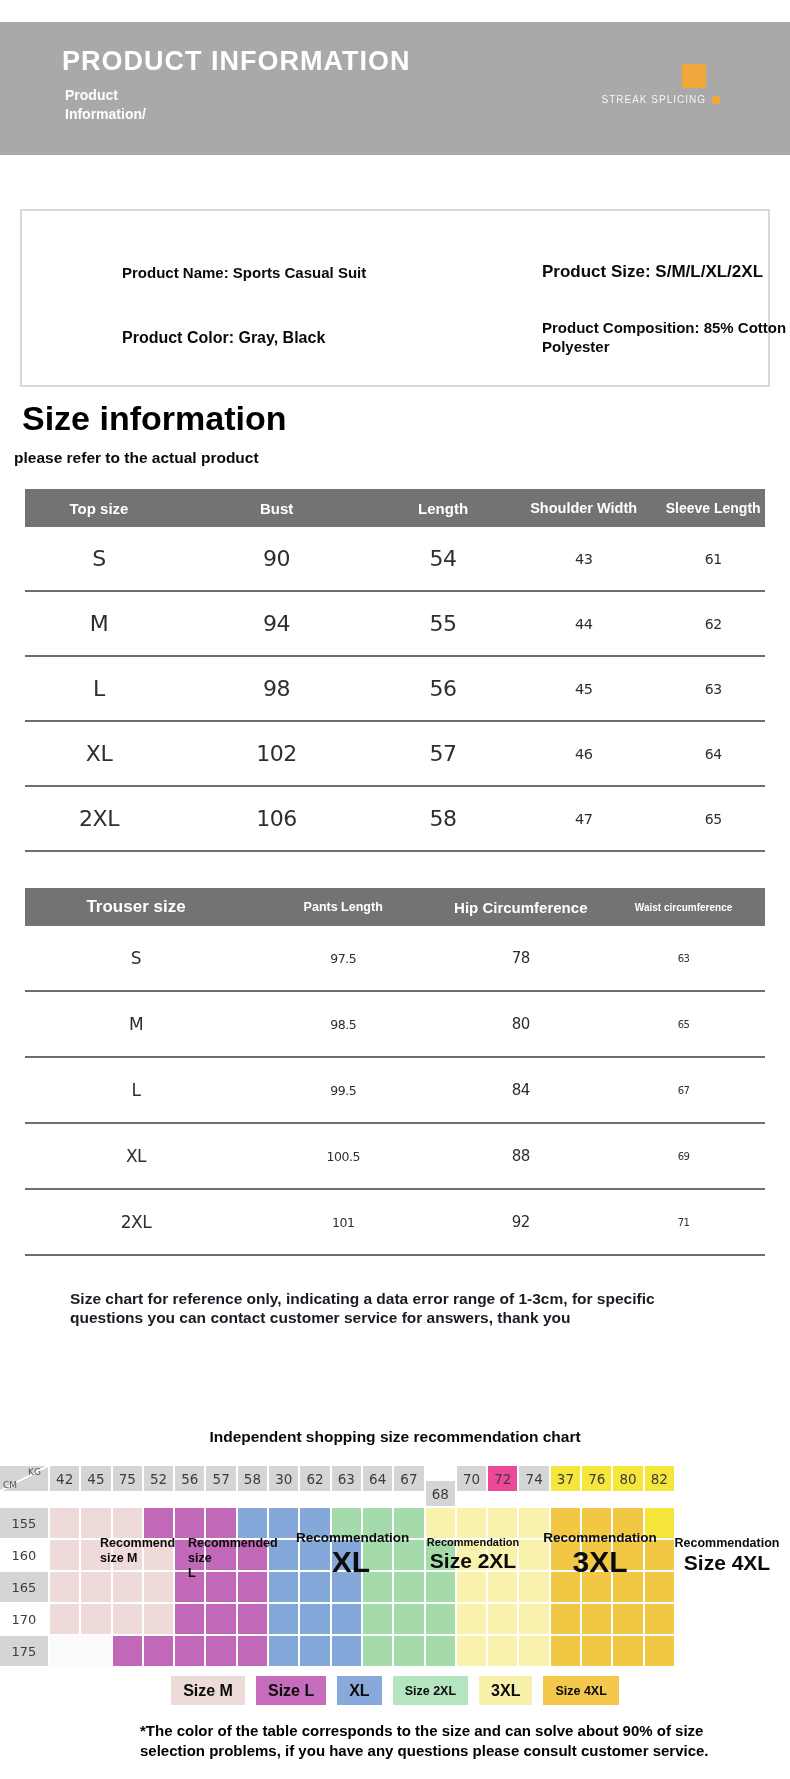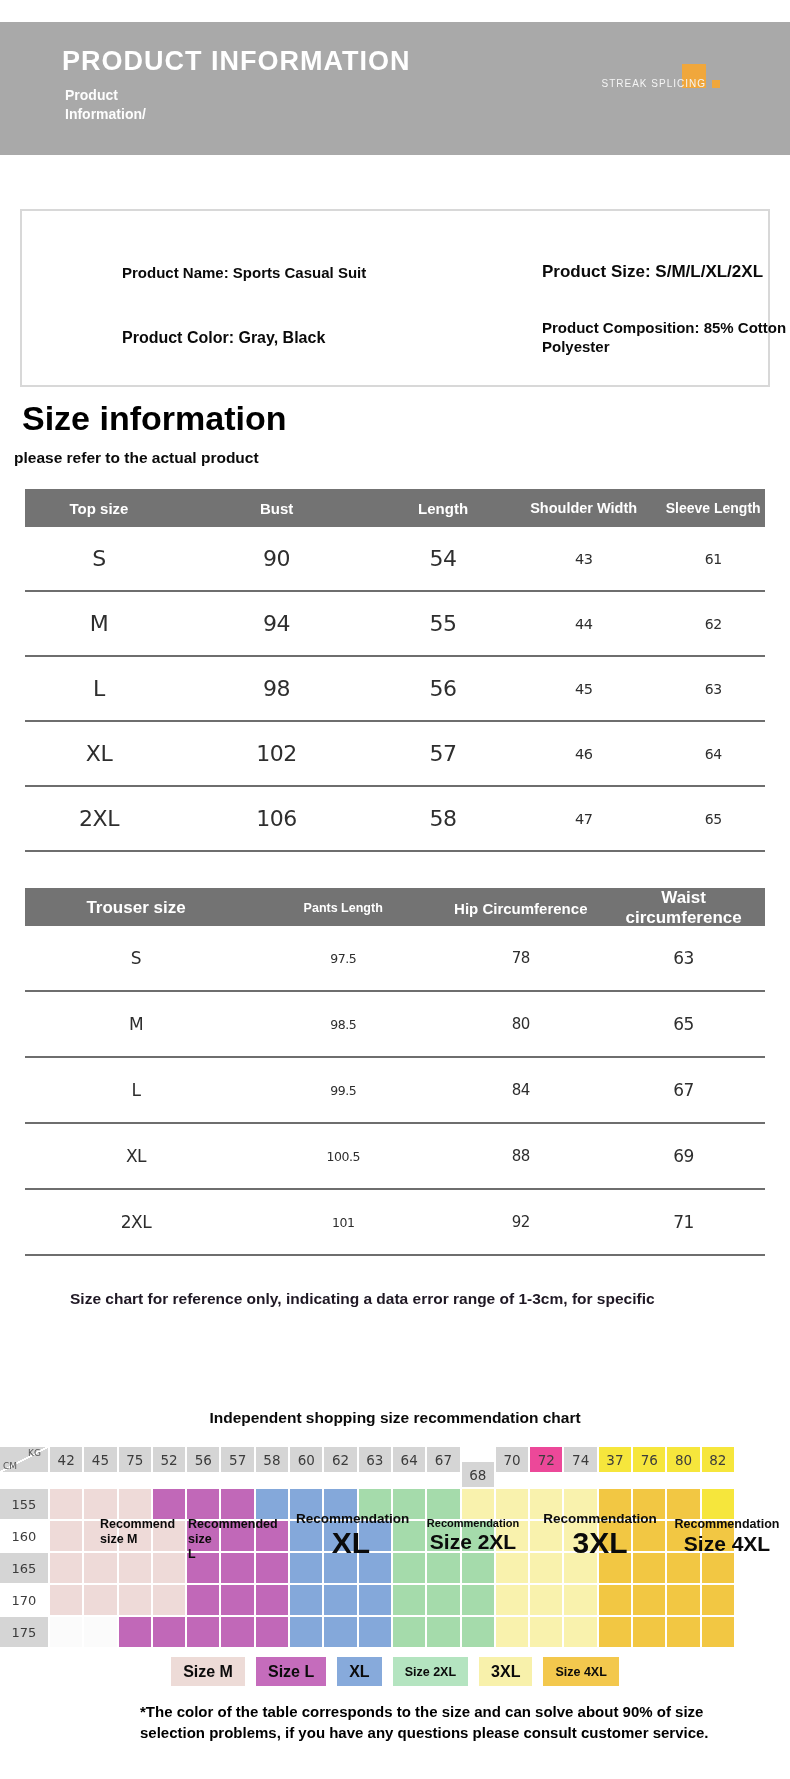--- a/index.html
+++ b/index.html
@@ -5,21 +5,21 @@
   html,body{margin:0;padding:0;}
   body{
     width:790px;height:1779px;background:#ffffff;position:relative;
     font-family:"Liberation Sans",sans-serif;color:#111;overflow:hidden;
   }
   
   .banner{margin-top:22px;height:133px;background:#a9a9a9;position:relative;}
   .banner-title{position:absolute;left:62px;top:24px;font-size:27px;font-weight:700;color:#fff;letter-spacing:1px;}
   .banner-sub{position:absolute;left:65px;top:64px;width:120px;font-size:14px;font-weight:700;color:#fdfdfd;line-height:1.35;}
   .brand-square{position:absolute;right:84px;top:42px;width:24px;height:24px;background:#f0a73c;}
-  .brand-row{position:absolute;right:70px;top:56px;display:flex;align-items:center;gap:6px;}
+  .brand-row{position:absolute;right:70px;top:72px;display:flex;align-items:center;gap:6px;}
   .brand-text{font-size:10px;color:#f5f5f5;letter-spacing:1px;}
   .brand-dot{width:8px;height:8px;background:#f0a73c;}
   
   .pbox{margin:54px 20px 0 20px;height:178px;border:2px solid #d8d8d8;background:#fff;
     display:grid;grid-template-columns:420px 1fr;grid-template-rows:1fr 1fr;
     padding:28px 10px 14px 100px;box-sizing:border-box;align-items:center;}
   .pbox .cell{font-weight:700;color:#0a0a0a;}
   .p-name{font-size:15px;}
   .p-size{font-size:17px;}
   .p-color{font-size:16px;}
@@ -32,29 +32,29 @@
   .mtable2{margin:36px 25px 0 25px;}
   .thead{background:#737373;color:#fff;display:grid;align-items:center;height:38px;}
   .t1cols{grid-template-columns:20% 28% 17% 21% 14%;}
   .t2cols{grid-template-columns:30% 26% 22% 22%;}
   .thead div{text-align:center;font-weight:700;font-size:15px;}
   .t1cols div:nth-child(4){font-size:14.5px;}
   .t1cols div:nth-child(5){font-size:14px;}
   .t2cols div:nth-child(1){font-size:17px;}
   .t2cols div:nth-child(2){font-size:12.5px;}
   .t2cols div:nth-child(3){font-size:15px;}
-  .t2cols div:nth-child(4){font-size:17px;}
+  .t2cols div:nth-child(4){font-size:10px;}
   .trow{display:grid;align-items:center;height:63px;border-bottom:2px solid #6e6e6e;}
   .trow2{height:64px;}
   .trow div{text-align:center;font-size:22px;font-weight:400;color:#2e2e2e;
     font-family:"DejaVu Sans",sans-serif;letter-spacing:-0.5px;}
   .note{margin:34px 0 0 70px;width:670px;font-size:15.5px;font-weight:700;line-height:1.22;color:#1f1824;}
   
   .rec-title{margin-top:100px;text-align:center;font-size:15.5px;font-weight:700;color:#0a0a0a;}
-  .grid{margin-top:20px;width:734px;position:relative;background:#fff;}
+  .grid{margin-top:20px;width:674px;position:relative;background:#fff;}
   .grow{display:grid;grid-template-columns:48px repeat(20,1fr);gap:2px;margin-bottom:2px;}
   .gcell{height:30px;display:flex;align-items:center;justify-content:center;
     font-size:13px;color:#3c3c3c;font-family:"DejaVu Sans",sans-serif;}
   .ghead .gcell{height:25px;font-size:13.5px;}
   .corner{position:relative;
     background:linear-gradient(to bottom right,rgba(0,0,0,0) 48%,#fff 48%,#fff 52%,rgba(0,0,0,0) 52%),#d5d5d5;}
   .corner .kg{position:absolute;top:1px;right:7px;font-size:9px;color:#555;}
   .corner .cm{position:absolute;bottom:1px;left:3px;font-size:9px;color:#555;}
   .overlay{position:absolute;font-weight:700;color:#0b0b0b;}
   .ov1{font-size:12.5px;line-height:1.2;}
@@ -187,38 +187,39 @@
         <div>2XL</div>
         <div>101</div>
         <div>92</div>
         <div>71</div>
       </div>
     </div>
 </div>
 
 <div class="note">
   <div>Size chart for reference only, indicating a data error range of 1-3cm, for specific</div>
+  <div>questions you can contact customer service for answers, thank you</div>
 </div>
 
 <div class="rec-title">Independent shopping size recommendation chart</div>
 
 <div class="grid">
   <div class="grow ghead">
     <div class="gcell corner">
       <span class="kg">KG</span>
       <span class="cm">CM</span>
     </div>
   <div class="gcell" style="background: rgb(213, 213, 213);">42</div>
       <div class="gcell" style="background: rgb(213, 213, 213);">45</div>
       <div class="gcell" style="background: rgb(213, 213, 213);">75</div>
       <div class="gcell" style="background: rgb(213, 213, 213);">52</div>
       <div class="gcell" style="background: rgb(213, 213, 213);">56</div>
       <div class="gcell" style="background: rgb(213, 213, 213);">57</div>
       <div class="gcell" style="background: rgb(213, 213, 213);">58</div>
-      <div class="gcell" style="background: rgb(213, 213, 213);">60</div>
+      <div class="gcell" style="background: rgb(213, 213, 213);">30</div>
       <div class="gcell" style="background: rgb(213, 213, 213);">62</div>
       <div class="gcell" style="background: rgb(213, 213, 213);">63</div>
       <div class="gcell" style="background: rgb(213, 213, 213);">64</div>
       <div class="gcell" style="background: rgb(213, 213, 213);">67</div>
       <div class="gcell" style="background: rgb(213, 213, 213); margin-top: 15px;">68</div>
       <div class="gcell" style="background: rgb(213, 213, 213);">70</div>
       <div class="gcell" style="background: #ec4899;">72</div>
       <div class="gcell" style="background: rgb(213, 213, 213);">74</div>
       <div class="gcell" style="background: rgb(246, 230, 60);">37</div>
       <div class="gcell" style="background: rgb(246, 230, 60);">76</div>

